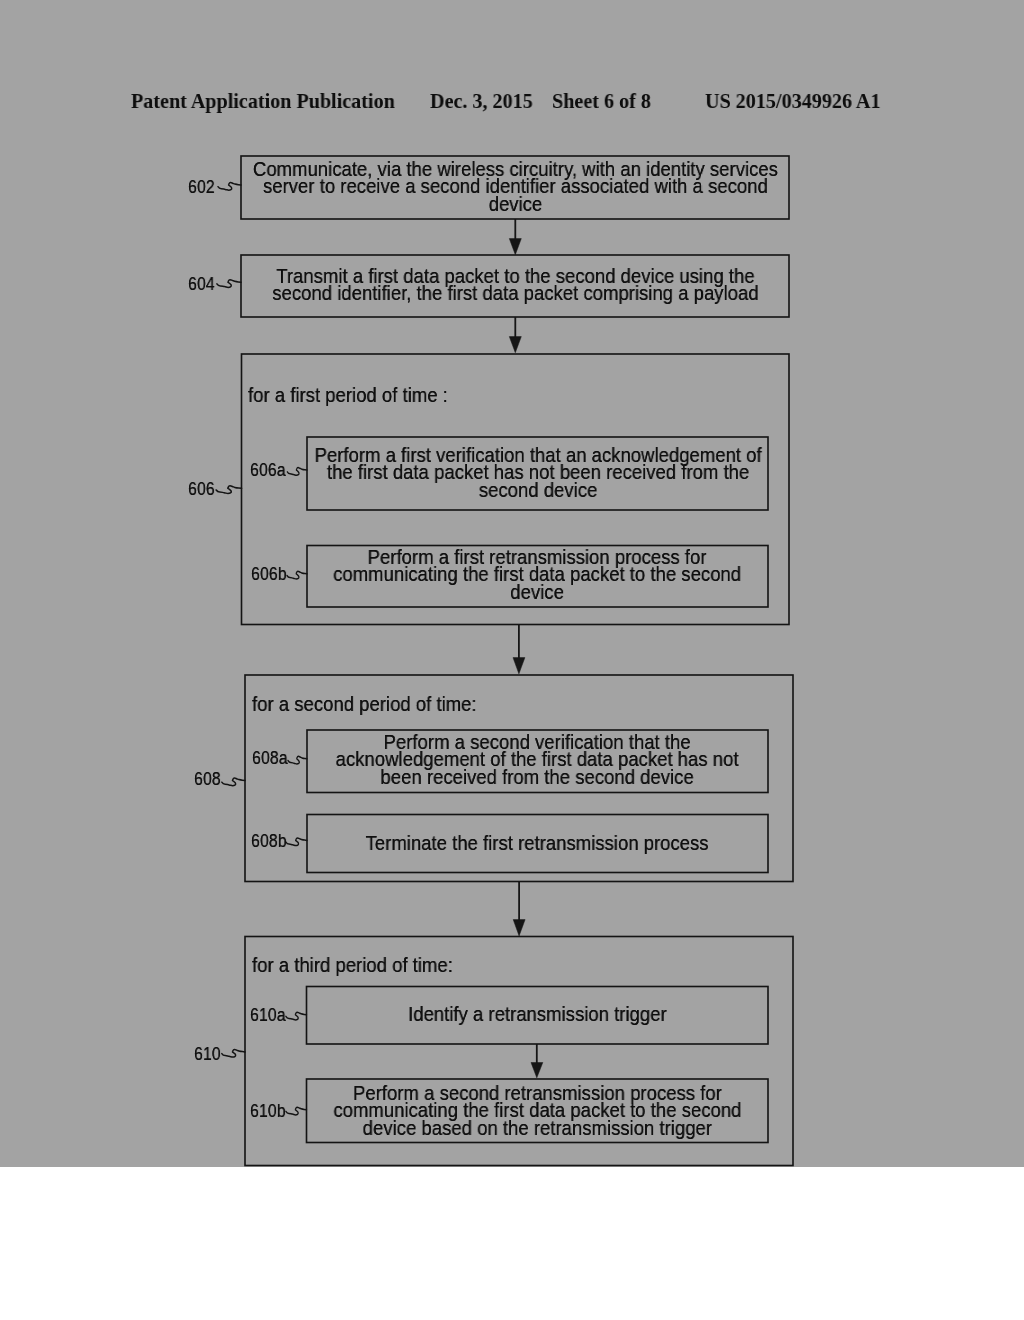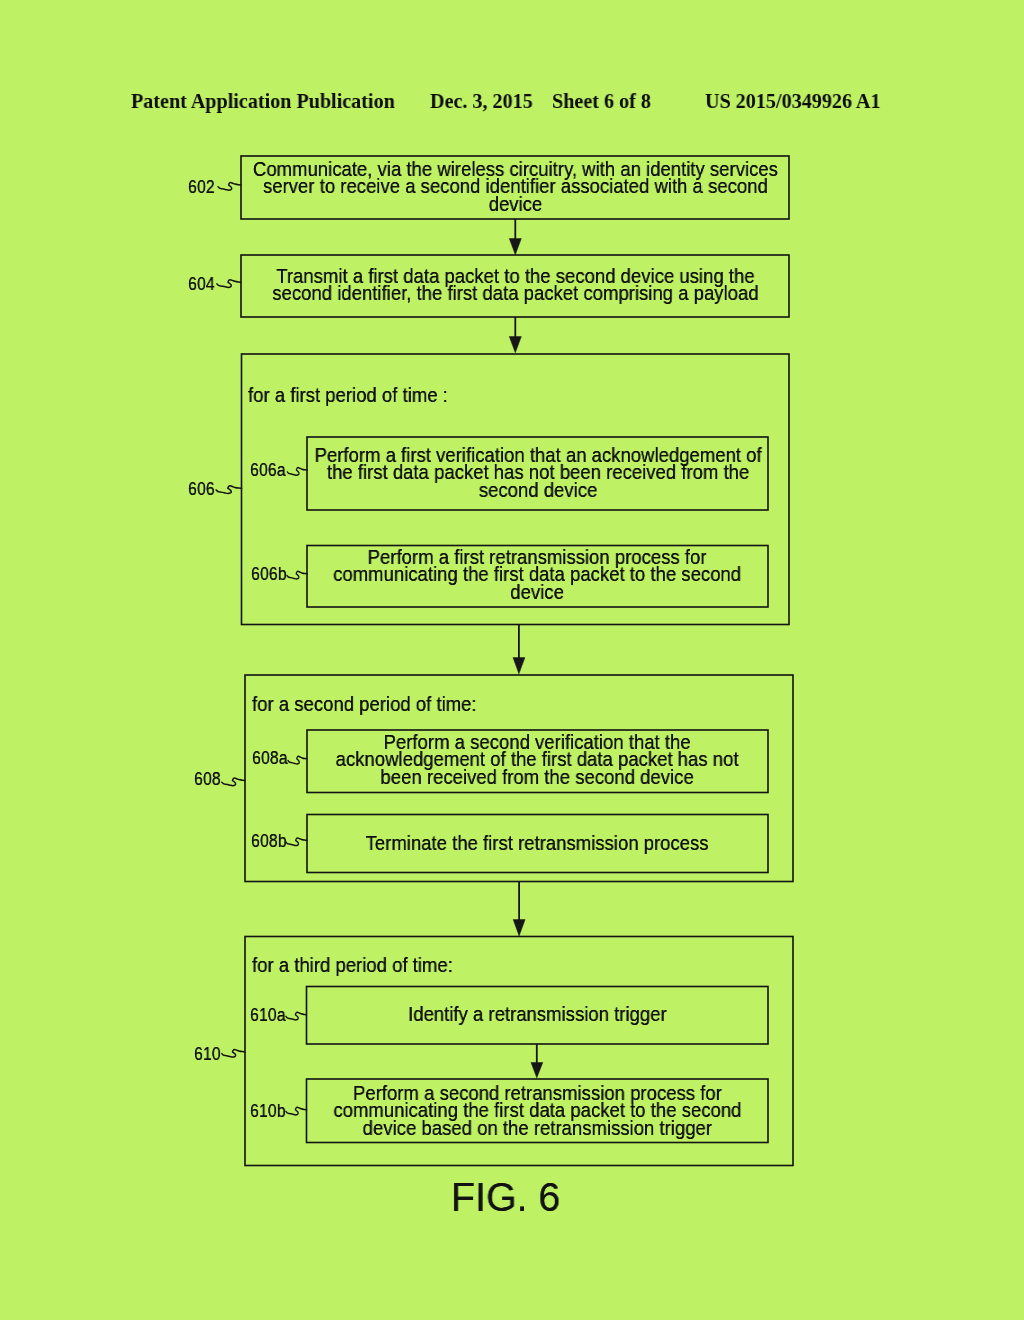--- a/index.html
+++ b/index.html
@@ -1,18 +1,18 @@
 <!DOCTYPE html>
 <html><head>
 <meta charset="utf-8">
 <title>Patent Application Publication</title>
 <style>
   html,body{margin:0;padding:0;background:#ffffff;}
   body{width:1024px;height:1320px;overflow:hidden;font-family:"Liberation Sans",sans-serif;color:#000;}
-  #page{position:relative;width:1024px;height:1320px;background:#bef264;overflow:hidden;}
+  #page{position:relative;width:1024px;height:1167px;background:#a3a3a3;overflow:hidden;}
   .hdr,.btxt,.ref,.glbl,#figcap{will-change:transform;}
 
   .hdr{position:absolute;font-family:"Liberation Serif",serif;font-weight:bold;font-size:21px;
        white-space:nowrap;color:#0d0d0d;transform:scaleX(0.958);transform-origin:left top;}
   #hdr-pub{left:131px;top:89px;}
   #hdr-date{left:430px;top:89px;}
   #hdr-sheet{left:552px;top:89px;}
   #hdr-num{left:705px;top:89px;}
 
   svg#fig{position:absolute;left:0;top:0;width:1024px;height:1320px;display:block;}

